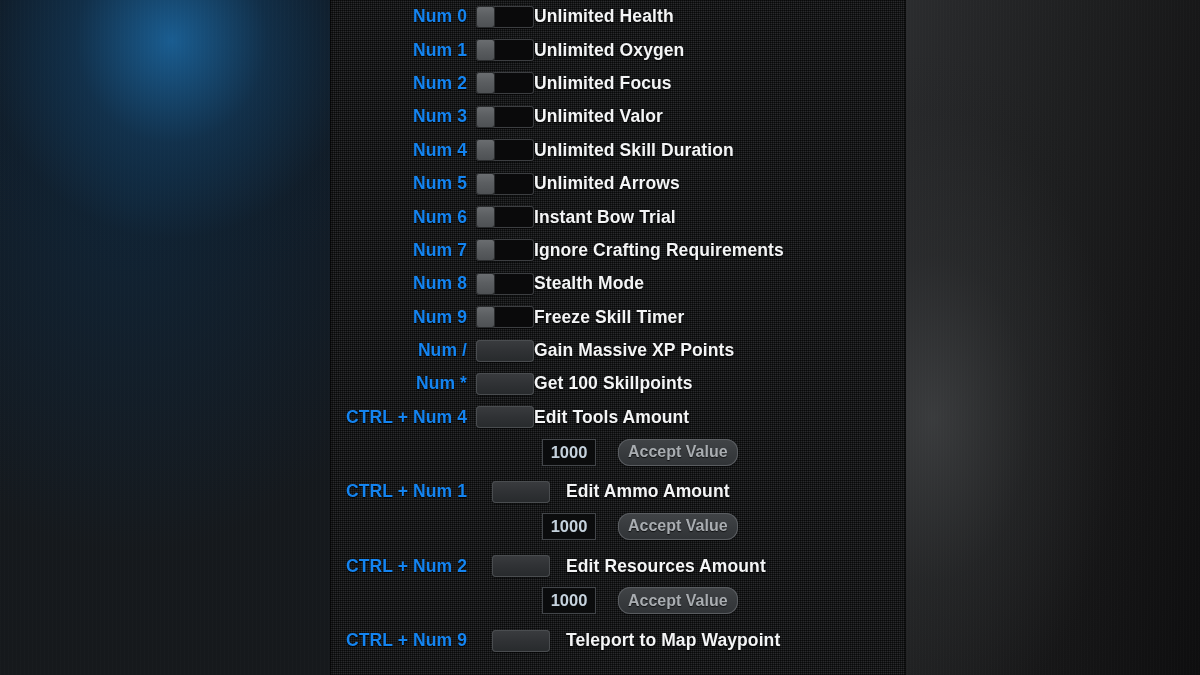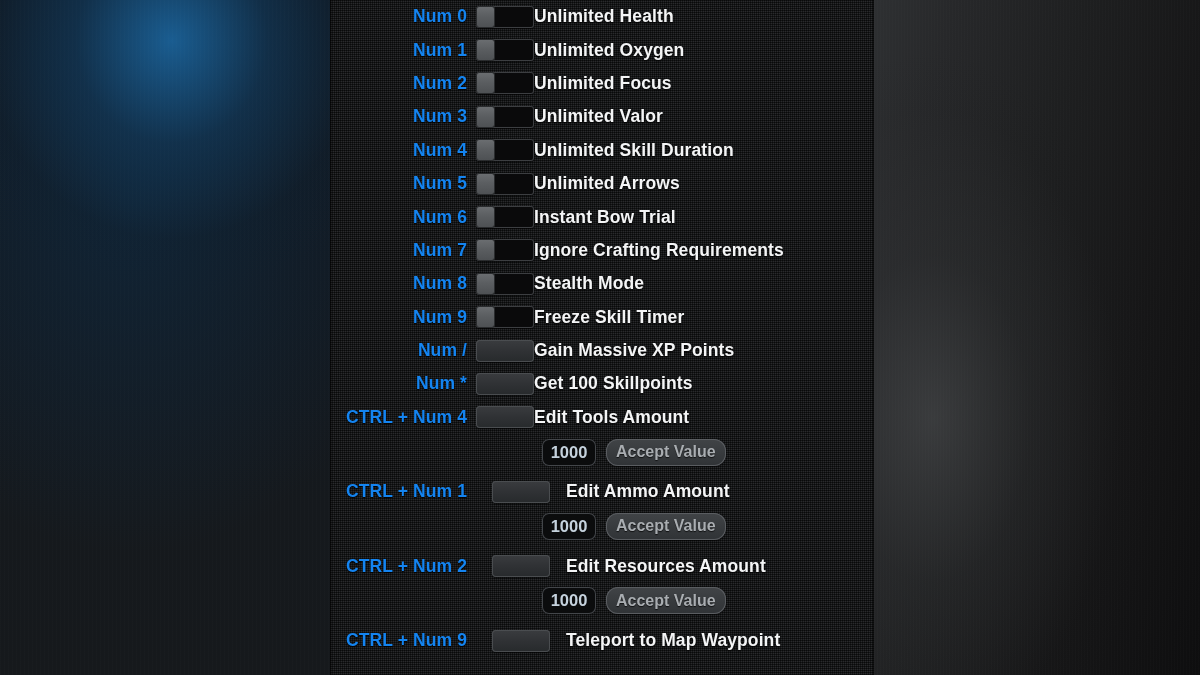--- a/index.html
+++ b/index.html
@@ -52,20 +52,21 @@
   
   .panel {
     position: absolute;
     left: 330px; top: 0;
     width: 544px; height: 675px;
     background-color: #1c1d1f;
     background-image:
       repeating-linear-gradient(0deg,   rgba(0,0,0,0.42) 0px, rgba(0,0,0,0.42) 1px, rgba(255,255,255,0.030) 1px, rgba(255,255,255,0.030) 2px),
       repeating-linear-gradient(90deg,  rgba(0,0,0,0.42) 0px, rgba(0,0,0,0.42) 1px, rgba(255,255,255,0.028) 1px, rgba(255,255,255,0.028) 2px);
     overflow: hidden;
+    padding-left: 32px;
   }
   .panel-edge-l {
     position: absolute; left: 0; top: 0; width: 2px; height: 675px;
     background: linear-gradient(90deg, rgba(0,0,0,0.75), rgba(0,0,0,0));
   }
   .panel-edge-r {
     position: absolute; right: 0; top: 0; width: 2px; height: 675px;
     background: linear-gradient(270deg, rgba(0,0,0,0.75), rgba(0,0,0,0));
   }
 
@@ -147,33 +148,33 @@
   }
 
   
   .valuerow .spacer {
     flex: 0 0 212px;
     width: 212px;
   }
   .valinput {
     width: 54px;
     height: 27px;
-    border-radius: 7px;
+    border-radius: 0;
     background: #0b0c0d;
     box-shadow: inset 0 0 0 1px #43464a;
     color: #c5d2dd;
     font-size: 16.5px;
     font-weight: bold;
     display: flex;
     align-items: center;
     justify-content: center;
     box-sizing: border-box;
   }
   .acceptbtn {
-    margin-left: 10px;
+    margin-left: 22px;
     min-width: 109px;
     height: 27px;
     border-radius: 12px;
     background: linear-gradient(180deg, #414447 0%, #383b3e 50%, #303336 100%);
     box-shadow: inset 0 0 0 1px #5a5d61, 0 1px 1px rgba(0,0,0,0.5);
     color: #a9adb1;
     font-size: 16px;
     font-weight: bold;
     display: flex;
     align-items: center;

